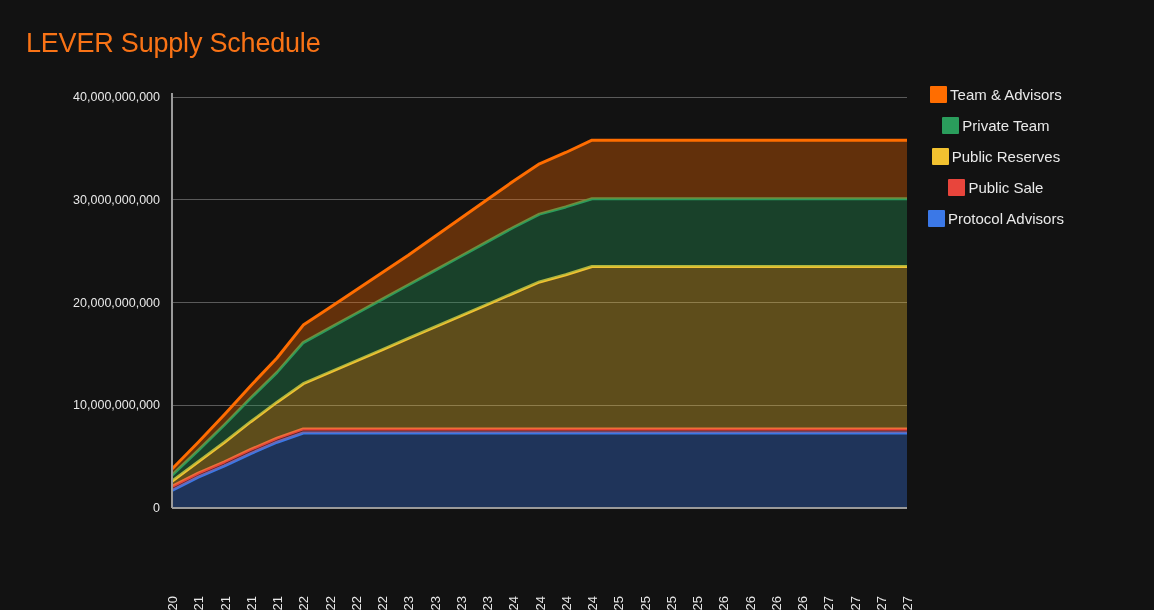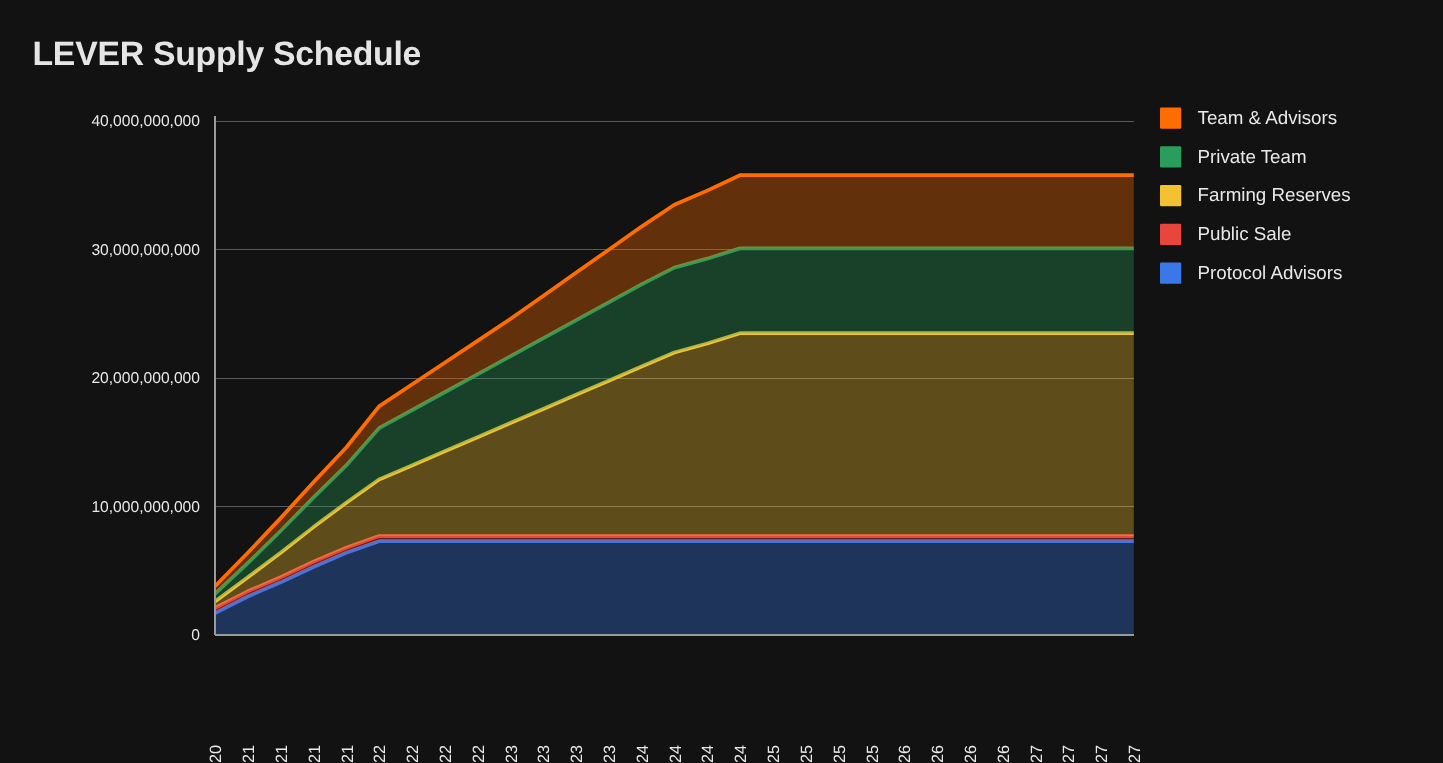--- a/index.html
+++ b/index.html
@@ -6,42 +6,42 @@
   body{
     width:1154px;height:610px;
     background:#121212;
     font-family:"Liberation Sans", sans-serif;
     overflow:hidden;
     position:relative;
   }
   #chart-root{position:absolute;inset:0;}
   #chart-title{
     position:absolute;left:26px;top:28px;
-    font-size:27px;font-weight:bold;
-    color:#e5e5e5;letter-spacing:-0.2px;
+    font-size:27px;font-weight:normal;
+    color:#f97316;letter-spacing:-0.2px;
     white-space:nowrap;
   }
   #plot-svg{position:absolute;left:0;top:0;}
   .ytick-label{
     fill:#e8e8e8;font-size:12.5px;
     font-family:"Liberation Sans", sans-serif;
     text-anchor:end;
   }
   .xtick-label{
     fill:#e8e8e8;font-size:13px;
     font-family:"Liberation Sans", sans-serif;
     text-anchor:end;
   }
   .gridline{stroke:#5a5a5a;stroke-width:1;shape-rendering:crispEdges;}
   .axisline{stroke:#9a9a9a;stroke-width:2;shape-rendering:crispEdges;}
   #legend{
     position:absolute;left:928px;top:85px;
     display:flex;flex-direction:column;gap:13px;
   }
-  .legend-row{display:flex;align-items:center;gap:13px;height:18px;}
+  .legend-row{display:flex;align-items:center;gap:3px;height:18px;justify-content:center;}
   .legend-swatch{width:17px;height:17px;flex:0 0 auto;border-radius:1px;}
   .legend-label{
     color:#e9e9e9;font-size:15px;white-space:nowrap;
     font-family:"Liberation Sans", sans-serif;
   }
 </style>
 </head>
 <body>
 
 <div id="chart-root">
@@ -115,21 +115,21 @@
       <div class="legend-row">
         <span class="legend-swatch" style="background: rgb(255, 109, 0);"></span>
         <span class="legend-label">Team &amp; Advisors</span>
       </div>
       <div class="legend-row">
         <span class="legend-swatch" style="background: rgb(42, 157, 92);"></span>
         <span class="legend-label">Private Team</span>
       </div>
       <div class="legend-row">
         <span class="legend-swatch" style="background: rgb(242, 194, 48);"></span>
-        <span class="legend-label">Farming Reserves</span>
+        <span class="legend-label">Public Reserves</span>
       </div>
       <div class="legend-row">
         <span class="legend-swatch" style="background: rgb(232, 69, 60);"></span>
         <span class="legend-label">Public Sale</span>
       </div>
       <div class="legend-row">
         <span class="legend-swatch" style="background: rgb(59, 120, 231);"></span>
         <span class="legend-label">Protocol Advisors</span>
       </div>
     </div>

